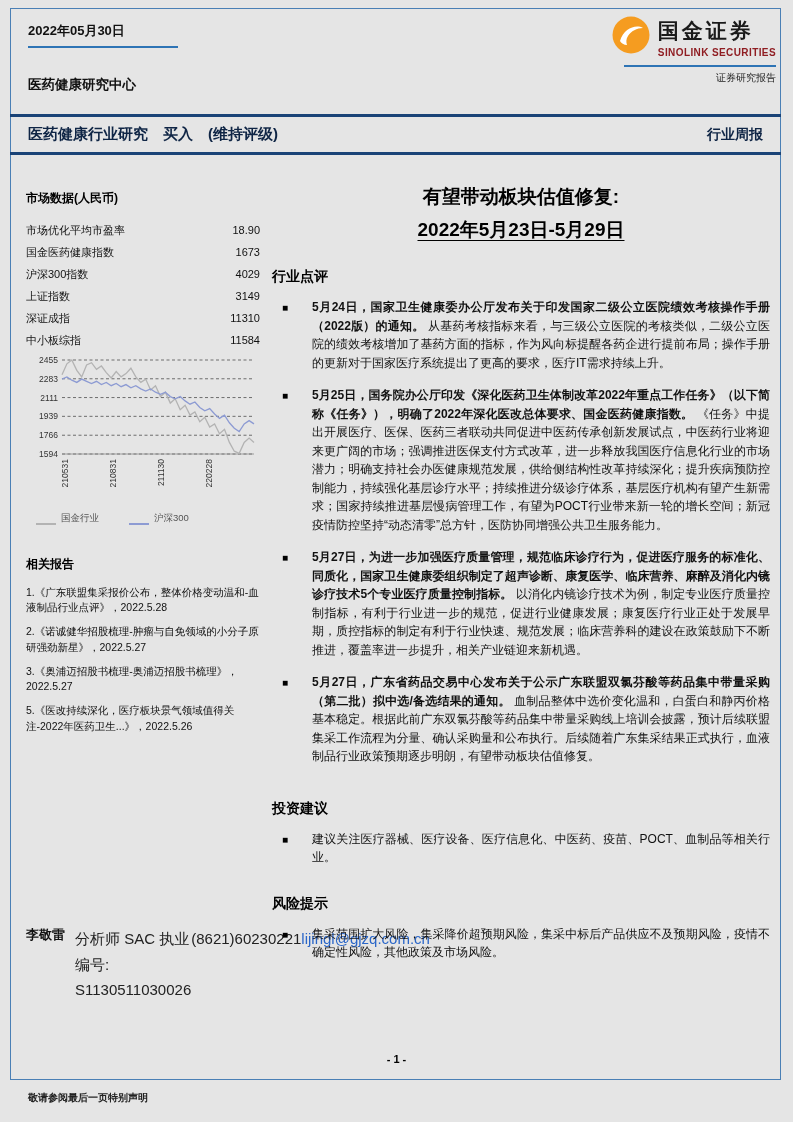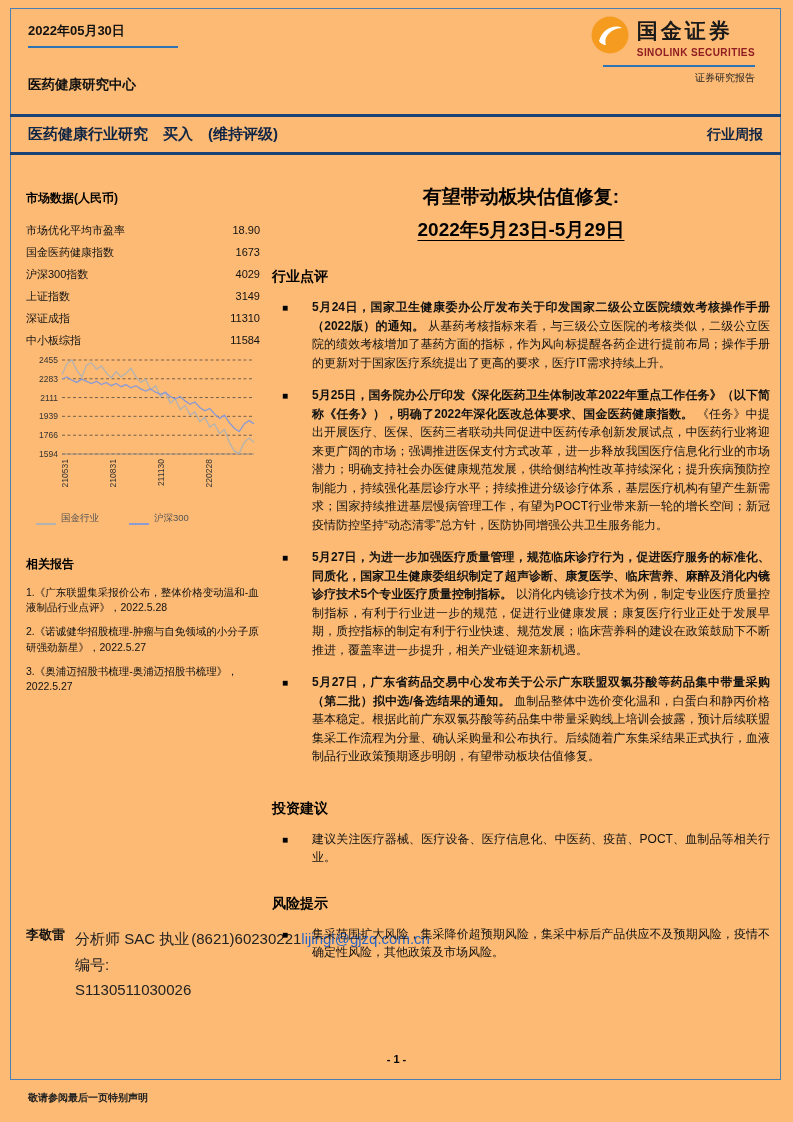--- a/index.html
+++ b/index.html
@@ -1,23 +1,23 @@
 <!DOCTYPE html>
 <html><head>
 <meta charset="utf-8">
 <style>
   html,body { margin:0; padding:0; background:#ffffff; }
   body { font-family:"Liberation Sans","DejaVu Sans",sans-serif; color:#111; }
-  .page { position:relative; width:793px; height:1122px; background:#fdba74; overflow:hidden; }
+  .page { position:relative; width:793px; height:1122px; background:#e5e5e5; overflow:hidden; }
   .frame { position:absolute; left:10px; top:8px; width:769px; height:1070px; border:1.5px solid #4a7fb5; pointer-events:none; }
 
   
   .date-block { position:absolute; left:28px; top:22px; font-size:13px; font-weight:bold; width:150px; padding-bottom:6px; border-bottom:2px solid #2e74b5; }
   .center-name { position:absolute; left:28px; top:76px; font-size:13.5px; font-weight:bold; }
-  .brand { position:absolute; right:38px; top:16px; text-align:right; }
+  .brand { position:absolute; right:17px; top:16px; text-align:right; }
   .brand-row { display:flex; align-items:center; justify-content:flex-end; gap:8px; }
   .brand-names { display:flex; flex-direction:column; align-items:flex-start; }
   .brand-cn { font-size:21px; font-weight:bold; letter-spacing:3px; color:#1a1a1a; }
   .brand-en { font-size:10px; font-weight:bold; color:#8f1d22; letter-spacing:0.4px; margin-top:2px; }
   .doc-type { margin-top:7px; margin-left:auto; width:152px; border-top:2px solid #2e74b5; padding-top:4px; font-size:10px; color:#222; text-align:right; }
 
   .band { position:absolute; left:10px; top:114px; width:771px; box-sizing:border-box; border-top:3px solid #1a4377; border-bottom:3px solid #1a4377; padding:8px 18px; display:flex; justify-content:space-between; align-items:center; }
   .band-left { font-size:15px; font-weight:bold; color:#0f2545; }
   .band-right { font-size:14px; font-weight:bold; color:#0f2545; }
 
@@ -148,20 +148,21 @@
         <span>沪深300</span>
       </span>
     </div>
   </div>
 
   <div class="sb reports">
     <div class="sb-title">相关报告</div>
     <div class="report-item">1.《广东联盟集采报价公布，整体价格变动温和-血液制品行业点评》，2022.5.28</div>
     <div class="report-item">2.《诺诚健华招股梳理-肿瘤与自免领域的小分子原研强劲新星》，2022.5.27</div>
     <div class="report-item">3.《奥浦迈招股书梳理-奥浦迈招股书梳理》，2022.5.27</div>
+    <div class="report-item">5.《医改持续深化，医疗板块景气领域值得关注-2022年医药卫生...》，2022.5.26</div>
   </div>
 
   <div class="sb analyst">
     <span class="an-name">李敬雷</span>
     <span class="an-info">
       <span>分析师 SAC 执业编号: S1130511030026</span>
       <span>(8621)60230221</span>
       <a class="an-email">lijingl@gjzq.com.cn</a>
     </span>
   </div>

